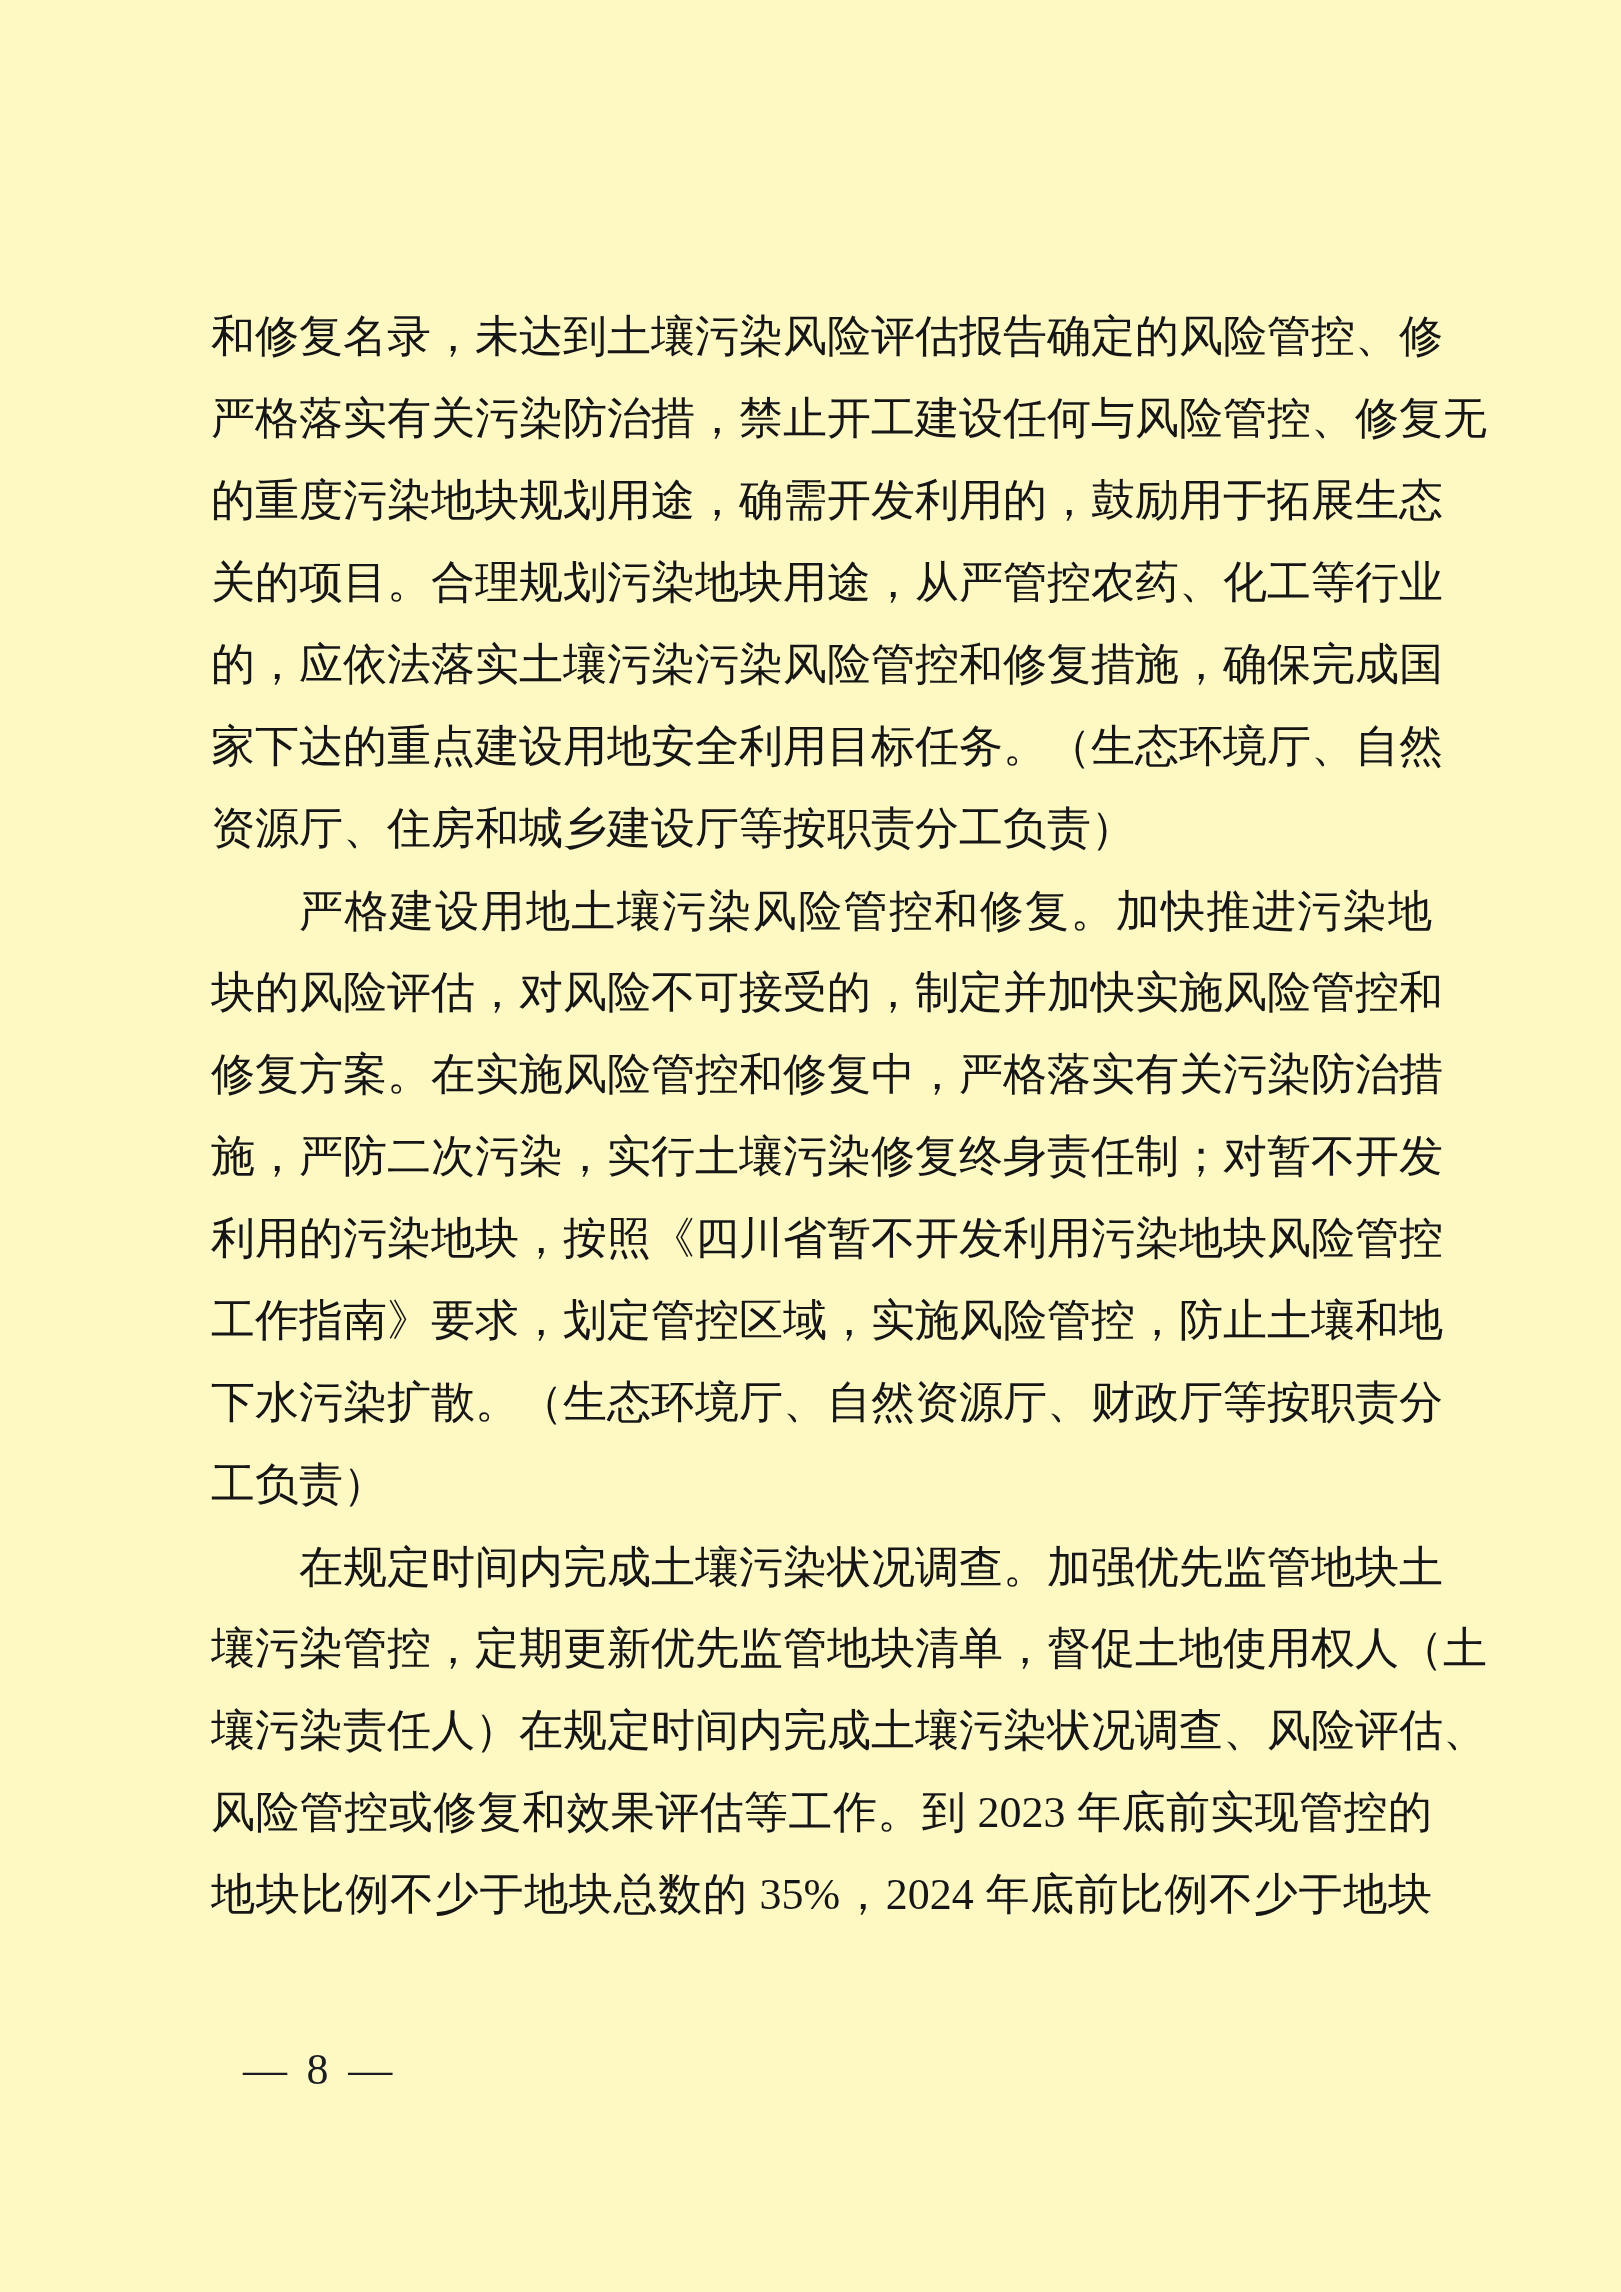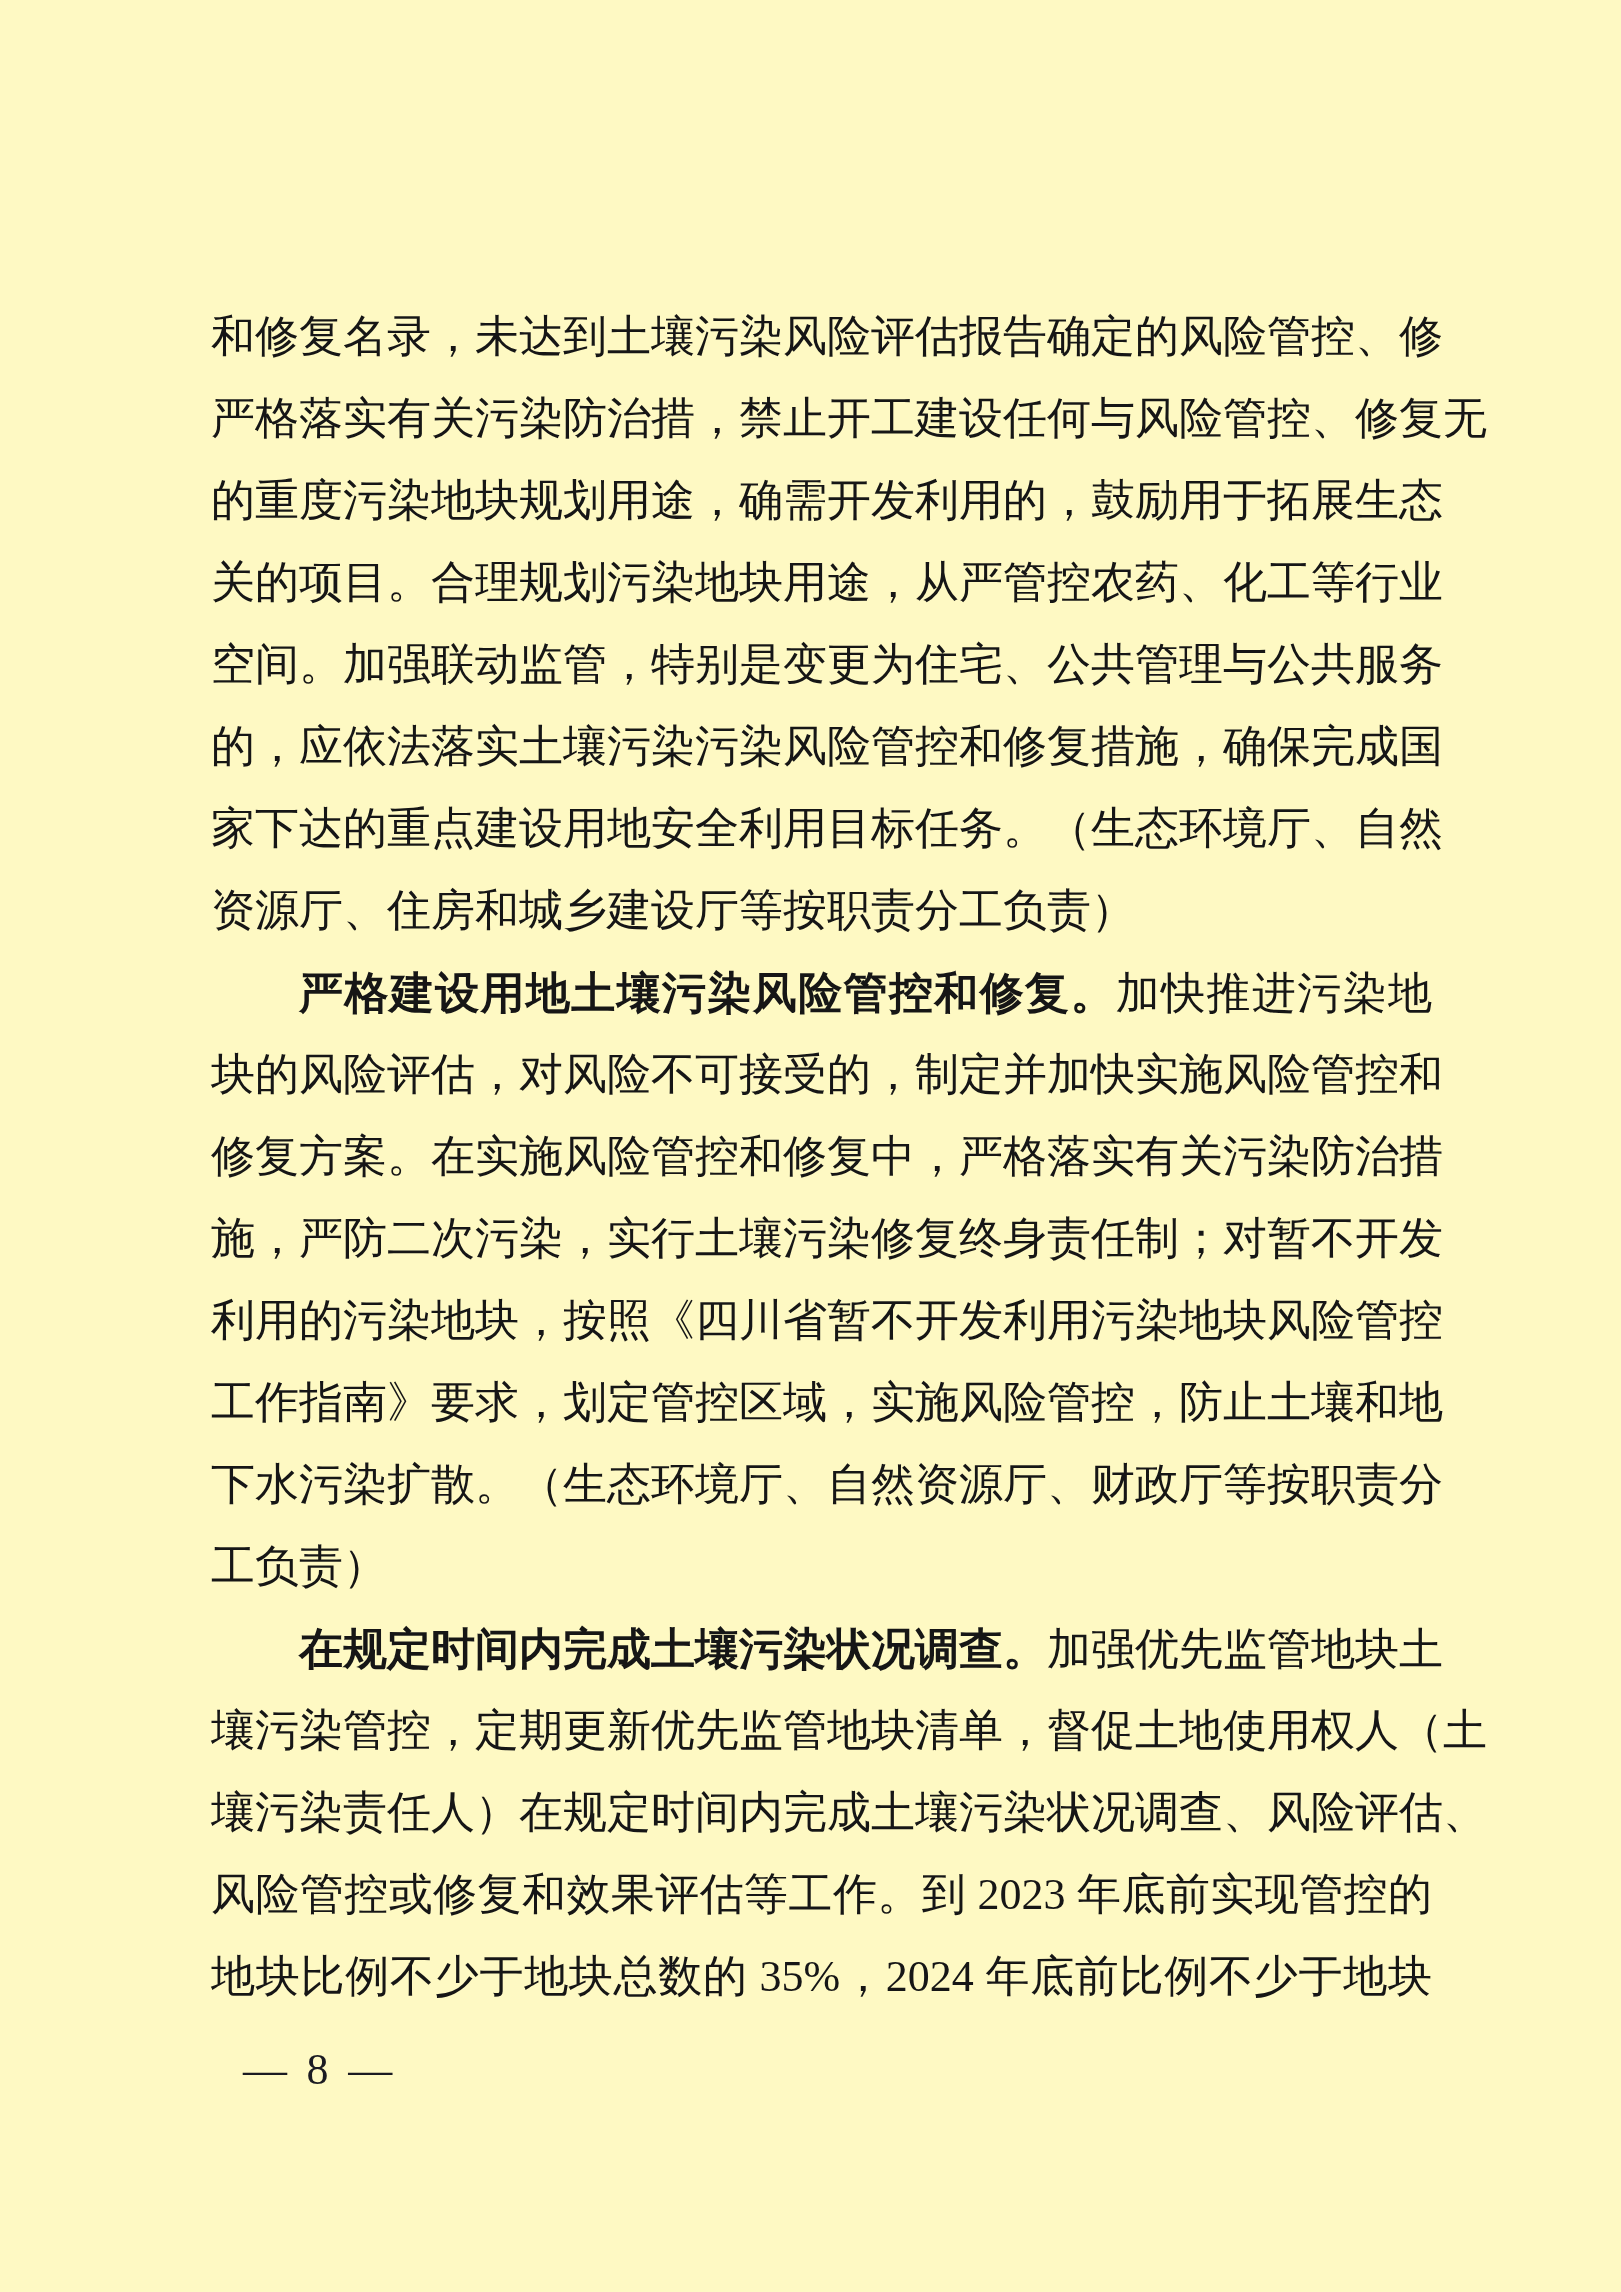--- a/index.html
+++ b/index.html
@@ -28,21 +28,21 @@
     text-align-last: justify;
   }
   .line.para-end {
     text-align-last: left;
   }
   .line.indent {
     text-indent: 88px;
   }
   .lead-bold {
     font-family: "Liberation Sans", "DejaVu Sans", sans-serif;
-    font-weight: 700;
+    font-weight: 400;
   }
   .footer {
     position: absolute;
     left: 243px;
     top: 2042px;
     font-size: 44px;
     line-height: 55px;
     color: #1b1b22;
   }
   .footer span { display: inline-block; }
@@ -52,21 +52,20 @@
 <body>
 
 <div class="page">
 
   <div class="text-block">
 
     <div class="line">和修复名录，未达到土壤污染风险评估报告确定的风险管控、修</div>
     <div class="line">严格落实有关污染防治措，禁止开工建设任何与风险管控、修复无</div>
     <div class="line">的重度污染地块规划用途，确需开发利用的，鼓励用于拓展生态</div>
     <div class="line">关的项目。合理规划污染地块用途，从严管控农药、化工等行业</div>
-    <div class="line">空间。加强联动监管，特别是变更为住宅、公共管理与公共服务</div>
     <div class="line">的，应依法落实土壤污染污染风险管控和修复措施，确保完成国</div>
     <div class="line">家下达的重点建设用地安全利用目标任务。（生态环境厅、自然</div>
     <div class="line para-end">资源厅、住房和城乡建设厅等按职责分工负责）</div>
 
     <div class="line indent">
       <span class="lead-bold">严格建设用地土壤污染风险管控和修复。</span><span>加快推进污染地</span>
     </div>
     <div class="line">块的风险评估，对风险不可接受的，制定并加快实施风险管控和</div>
     <div class="line">修复方案。在实施风险管控和修复中，严格落实有关污染防治措</div>
     <div class="line">施，严防二次污染，实行土壤污染修复终身责任制；对暂不开发</div>

